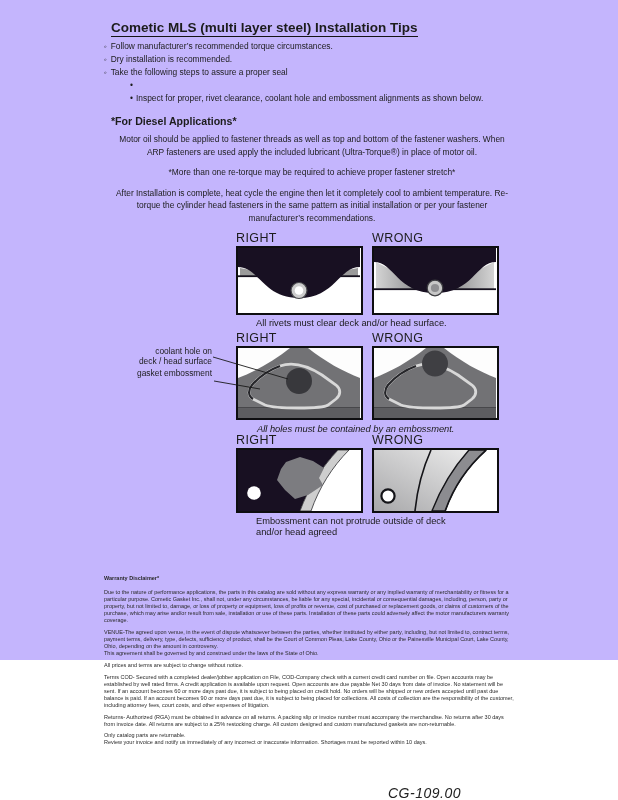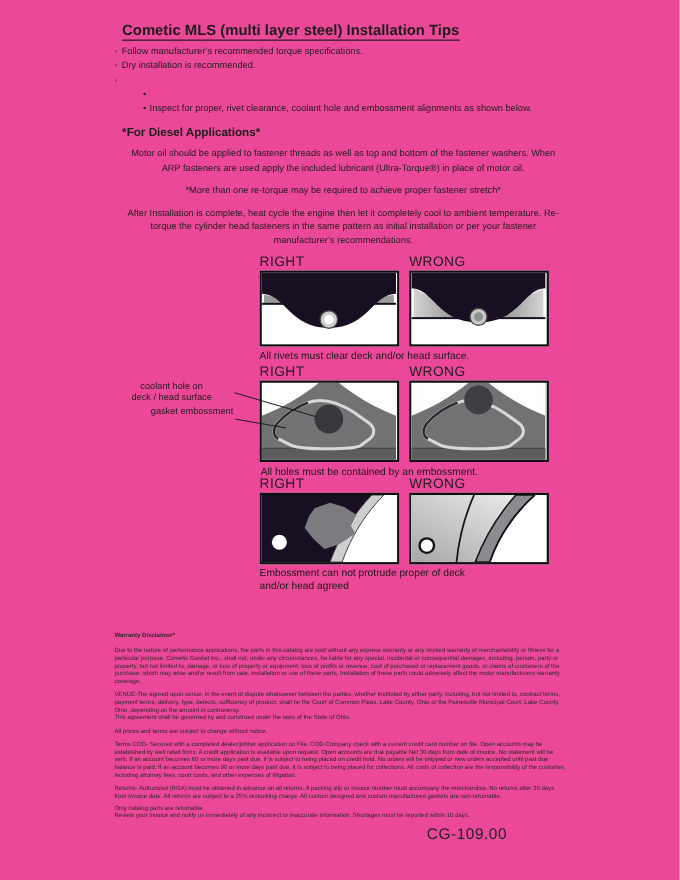--- a/index.html
+++ b/index.html
@@ -1,19 +1,19 @@
 <!DOCTYPE html>
 <html><head>
 <meta charset="utf-8">
 <style>
   * { margin:0; padding:0; box-sizing:border-box; }
   html,body { width:618px; height:800px; background:#ffffff; overflow:hidden;
               font-family:"Liberation Sans", sans-serif; color:#1c1c1c; }
   .abs { position:absolute; }
-  #page { position:relative; width:618px; height:800px; background:#ec4899; }
+  #page { position:relative; width:618px; height:660px; background:#c4b5fd; }
 
   
   #title { left:111px; top:20px; font-size:13.5px; font-weight:bold; }
   #title span { border-bottom:1.6px solid #141414; padding-bottom:1px; display:inline-block; }
 
   
   #bullets { left:104px; top:40px; width:440px; font-size:8.4px; }
   .b-row { display:flex; line-height:13px; }
   .b-marker { font-size:7.5px; margin-right:4px; line-height:13px; }
   .sb-row { display:flex; line-height:13px; margin-left:26px; }
@@ -23,54 +23,55 @@
   #diesel { left:111px; top:115px; width:404px; }
   #diesel h2 { font-size:10.6px; font-weight:bold; margin-bottom:6px; }
   #diesel p { font-size:8.4px; line-height:12.5px; margin-bottom:8px; width:402px;text-align:center; }
 
   
   .hdr-row { display:flex; gap:9px; left:236px; }
   .hdr { width:127px; font-size:12.5px; letter-spacing:0.4px; font-weight:500; }
   .panel-row { display:flex; gap:9px; left:236px; }
   .panel { border:2.5px solid #0e0e10; width:127px; background:#fff; }
   .panel svg { display:block; }
-  .caption { font-size:9.3px; line-height:11px; color:#1a1a1a; }
+  .caption { font-size:9.3px; line-height:11px; color:#1a1a1a;margin-left:20px; }
 
   
   .side-label { left:100px; width:112px; text-align:right; font-size:8.4px; line-height:10px; }
   #leader-overlay { left:0; top:0; pointer-events:none; z-index:6; }
 
   
   #disclaimer { left:104px; top:575px; width:411px; font-size:5.5px; line-height:7.1px; color:#2a2a2a; }
   #disclaimer .dh { font-weight:bold; margin-bottom:7px; }
   #disclaimer p { margin-bottom:4.5px; }
   #disclaimer p.tight { margin-bottom:0; }
 
-  #page-code { left:388px; top:750px; font-size:14px; letter-spacing:0.5px; color:#222; }
+  #page-code { left:388px; top:785px; font-size:14px; letter-spacing:0.5px; color:#222;font-style:italic; }
 </style>
 </head>
 <body>
 
 <div id="page">
 
   <div class="abs" id="title">
     <span>Cometic MLS (multi layer steel) Installation Tips</span>
   </div>
 
   <div class="abs" id="bullets">
     <div class="b-row">
       <span class="b-marker">◦</span>
-      <span>Follow manufacturer’s recommended torque specifications.</span>
+      <span>Follow manufacturer’s recommended torque circumstances.</span>
     </div>
     <div class="b-row">
       <span class="b-marker">◦</span>
       <span>Dry installation is recommended.</span>
     </div>
     <div class="b-row">
       <span class="b-marker">◦</span>
+      <span>Take the following steps to assure a proper seal</span>
     </div>
     <div class="sb-row">
       <span class="sb-marker">•</span>
     </div>
     <div class="sb-row">
       <span class="sb-marker">•</span>
       <span>Inspect for proper, rivet clearance, coolant hole and embossment alignments as shown below.</span>
     </div>
   </div>
 
@@ -119,21 +120,21 @@
       </svg>
     </div>
   </div>
   <div class="abs caption" style="left:236px; top:318px;">All rivets must clear deck and/or head surface.</div>
 
   <div class="abs hdr-row" style="top:331px;">
     <div class="hdr">RIGHT</div>
     <div class="hdr">WRONG</div>
   </div>
 
-  <div class="abs side-label" style="top:346px;text-align:center;">
+  <div class="abs side-label" style="top:346px;">
     <div>coolant hole on</div>
     <div>deck / head surface</div>
   </div>
   <div class="abs side-label" style="top:368px;">
     <div>gasket embossment</div>
   </div>
 
   <div class="abs panel-row" style="top:346px;">
     <div class="panel">
       <svg width="122" height="70" viewBox="0 0 122 70">
@@ -153,21 +154,21 @@
         <path d="M0,0 H52 C36,13 16,24 0,30 Z" fill="#fdfdfd"></path>
         <path d="M122,0 H70 C86,13 106,24 122,30 Z" fill="#fdfdfd"></path>
         <rect x="0" y="59" width="122" height="1.2" fill="#47474a"></rect>
         <rect x="0" y="60.2" width="122" height="9.8" fill="#5d5d60"></rect>
         <path d="M42,18 C56,13 70,18 84,27 L98,37 C103,41 103,47 98,51 L90,57 C84,61 38,61 27,57 L15,51 C10,48 10,42 14,37 C21,29 31,22 42,18 Z" stroke="#d8d8d8" stroke-width="2.8" fill="none"></path>
         <path d="M42,18 C31,22 21,29 14,37 C10,42 10,48 15,51" stroke="#26262a" stroke-width="2.2" fill="none"></path>
         <circle cx="61" cy="15.5" r="13" fill="#3f3f43"></circle>
       </svg>
     </div>
   </div>
-  <div class="abs caption" style="left:237px; top:424px;">All holes must be contained by an embossment.</div>
+  <div class="abs caption" style="left:237px; top:424px;font-style:italic;">All holes must be contained by an embossment.</div>
 
   <svg class="abs" id="leader-overlay" width="618" height="800" viewBox="0 0 618 800">
     <line x1="213" y1="357" x2="288" y2="379" stroke="#1a1a1a" stroke-width="0.9"></line>
     <line x1="214" y1="381" x2="260" y2="389" stroke="#1a1a1a" stroke-width="0.9"></line>
   </svg>
 
   <div class="abs hdr-row" style="top:433px;">
     <div class="hdr">RIGHT</div>
     <div class="hdr">WRONG</div>
   </div>
@@ -192,21 +193,21 @@
         <rect x="0" y="0" width="122" height="61" fill="#ffffff"></rect>
         <path d="M0,0 H112 C93,17 79,38 71,61 L0,61 Z" fill="url(#s3g)"></path>
         <path d="M112,0 C93,17 79,38 71,61" stroke="#141418" stroke-width="2" fill="none"></path>
         <path d="M95,0 C78,19 66,40 58,61 L71,61 C79,38 93,17 112,0 Z" fill="#8c8c90" stroke="#141418" stroke-width="1.4"></path>
         <path d="M57,0 C48,20 43,41 41,61" stroke="#141418" stroke-width="1.6" fill="none"></path>
         <circle cx="14" cy="46" r="6.6" fill="#ffffff" stroke="#141418" stroke-width="2.2"></circle>
       </svg>
     </div>
   </div>
   <div class="abs caption" style="left:236px; top:516px;">
-    <div>Embossment can not protrude proper of deck</div>
+    <div>Embossment can not protrude outside of deck</div>
     <div>and/or head agreed</div>
   </div>
 
   <div class="abs" id="disclaimer">
     <div class="dh">Warranty Disclaimer*</div>
     <p>Due to the nature of performance applications, the parts in this catalog are sold without any express warranty or any implied warranty of merchantability or fitness for a particular purpose.  Cometic Gasket Inc., shall not, under any circumstances, be liable for any special, incidental or consequential damages, including, person, party or property, but not limited to, damage, or loss of property or equipment, loss of profits or revenue, cost of purchased or replacement goods, or claims of customers of the purchase, which may arise and/or result from sale, installation or use of these parts.  Installation of these parts could adversely affect the motor manufacturers warranty coverage.</p>
     <p class="tight">VENUE-The agreed upon venue, in the event of dispute whatsoever between the parties, whether instituted by either party, including, but not limited to, contract terms, payment terms, delivery, type, defects, sufficiency of product, shall be the Court of Common Pleas, Lake County, Ohio or the Painesville Municipal Court, Lake County, Ohio, depending on the amount in controversy.</p>
     <p>This agreement shall be governed by and construed under the laws of the State of Ohio.</p>
     <p>All prices and terms are subject to change without notice.</p>
     <p>Terms COD- Secured with a completed dealer/jobber application on File, COD-Company check with a current credit card number on file.  Open accounts may be established by well rated firms.  A credit application is available upon request.  Open accounts are due payable Net 30 days from date of invoice.  No statement will be sent.  If an account becomes 60 or more days past due, it is subject to being placed on credit hold.  No orders will be shipped or new orders accepted until past due balance is paid.  If an account becomes 90 or more days past due, it is subject to being placed for collections.  All costs of collection are the responsibility of the customer, including attorney fees, court costs, and other expenses of litigation.</p>

